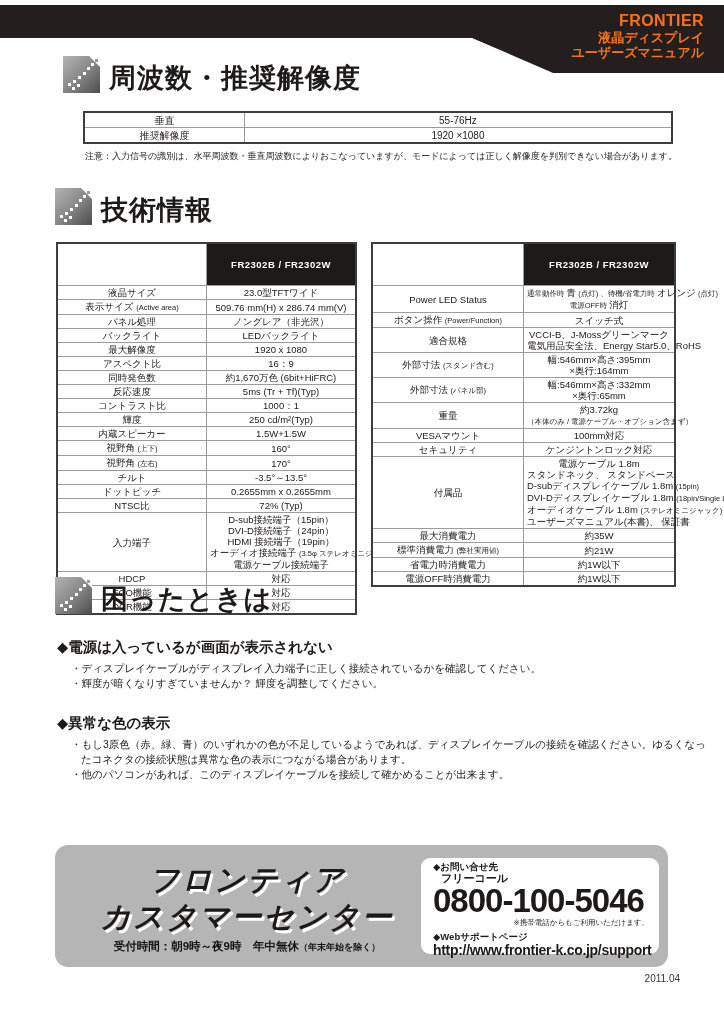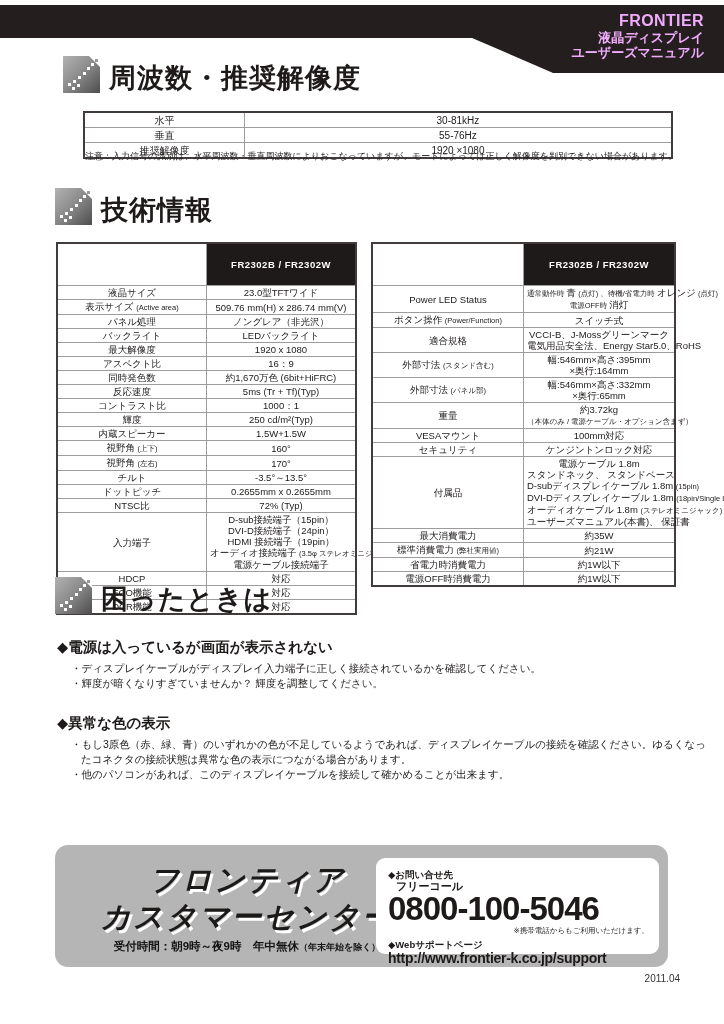--- a/index.html
+++ b/index.html
@@ -6,21 +6,21 @@
   .page{
     position:relative;width:724px;height:1024px;background:#ffffff;
     font-family:"Liberation Sans","DejaVu Sans",sans-serif;color:#1d1a19;
     overflow:hidden;margin:0 auto;
   }
   
   .header-band{
     position:absolute;top:5px;left:0;width:724px;height:68px;background:#241f1e;
     clip-path:polygon(0 0,100% 0,100% 100%,76.4% 100%,65.2% 48.5%,0 48.5%);
   }
-  .header-text{position:absolute;top:7px;right:20px;text-align:right;color:#f0abfc;}
+  .header-text{position:absolute;top:7px;right:20px;text-align:right;color:#f97316;}
   .brand{font-size:16px;font-weight:bold;letter-spacing:.4px;line-height:18px;}
   .hsub{font-size:13px;font-weight:bold;line-height:15px;}
   
   .sec-heading{position:absolute;display:flex;align-items:flex-end;gap:9px;}
   .sec-icon{width:37px;height:37px;position:relative;flex:none;
     background:linear-gradient(135deg,#b3b3b3 0%,#8d8d8d 45%,#4d4d4d 100%);}
   .sec-icon::before{content:"";position:absolute;top:0;right:0;width:0;height:0;
     border-top:11px solid #ffffff;border-left:11px solid transparent;}
   .sec-icon::after{content:"";position:absolute;left:5px;top:27px;width:3px;height:3px;background:#fff;
     box-shadow:4px 4px 0 #fff,9px 1px 0 #fff,5px -3px 0 #fff,10px -7px 0 #fff,
@@ -54,22 +54,22 @@
   .bullet{font-size:10.5px;line-height:15px;padding-left:10px;text-indent:-10px;}
   
   .footer-box{position:absolute;top:845px;left:55px;width:613px;height:122px;
     background:#b5b5b5;border-radius:13px;}
   .center-name{position:absolute;left:22px;top:16px;width:340px;text-align:center;
     font-size:30px;font-weight:bold;font-style:italic;letter-spacing:2px;color:#1c1a19;
     line-height:37px;text-shadow:2.5px 2.5px 0 #ffffff;}
   .hours{position:absolute;left:22px;bottom:13px;width:340px;text-align:center;
     font-size:11.5px;font-weight:bold;color:#141212;}
   .hours .sm2{font-size:9px;}
-  .contact-box{position:absolute;right:9px;top:13px;width:283px;height:96px;
-    background:#ffffff;border-radius:9px;padding:11px 10px 0 12px;box-sizing:border-box;}
+  .contact-box{position:absolute;right:9px;top:13px;width:238px;height:96px;
+    background:#ffffff;border-radius:9px;padding:3px 10px 0 12px;box-sizing:border-box;}
   .contact-label,.web-label{font-size:9.5px;font-weight:bold;line-height:11px;}
   .freecall{font-size:11px;font-weight:bold;margin-left:8px;line-height:12px;}
   .phone{font-size:33px;font-weight:bold;letter-spacing:-1px;line-height:34px;white-space:nowrap;}
   .phone-note{font-size:7.5px;text-align:right;line-height:9px;margin-bottom:4px;}
   .url{font-size:14px;font-weight:bold;letter-spacing:-.3px;line-height:16px;white-space:nowrap;}
   .page-date{position:absolute;top:973px;right:44px;font-size:10px;color:#333;}
 </style>
 </head>
 <body>
 
@@ -84,26 +84,20 @@
   </div>
 
   <div class="sec-heading" style="top:56px;left:55px;padding-left:8px;">
     <div class="sec-icon"></div>
     <div class="sec-title">周波数・推奨解像度</div>
   </div>
 
   <div class="freq-table-wrap">
     <table class="doc-table freq-table">
       <tbody>
-          <tr>
-            <td class="lbl"><span>水平</span></td>
-            <td class="val">
-              <div><span>30-81kHz</span></div>
-            </td>
-          </tr>
           <tr>
             <td class="lbl"><span>垂直</span></td>
             <td class="val">
               <div><span>55-76Hz</span></div>
             </td>
           </tr>
           <tr>
             <td class="lbl"><span>推奨解像度</span></td>
             <td class="val">
               <div><span>1920 ×1080</span></div>

